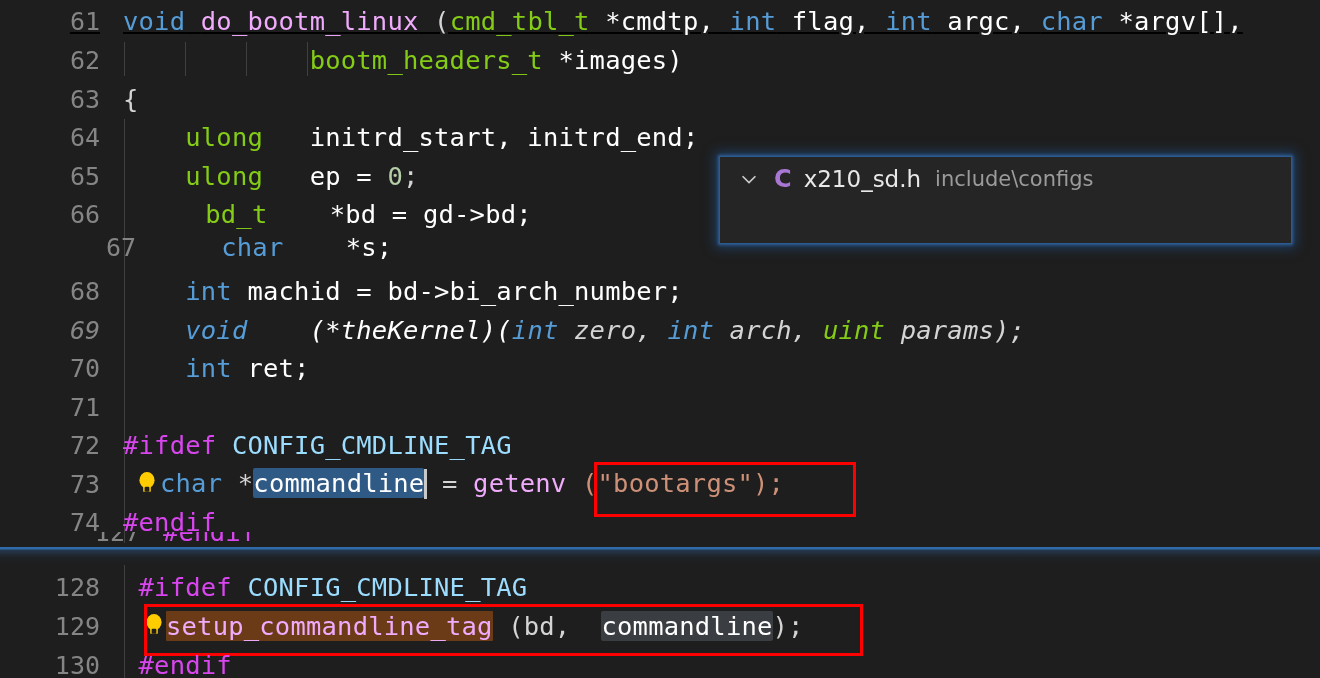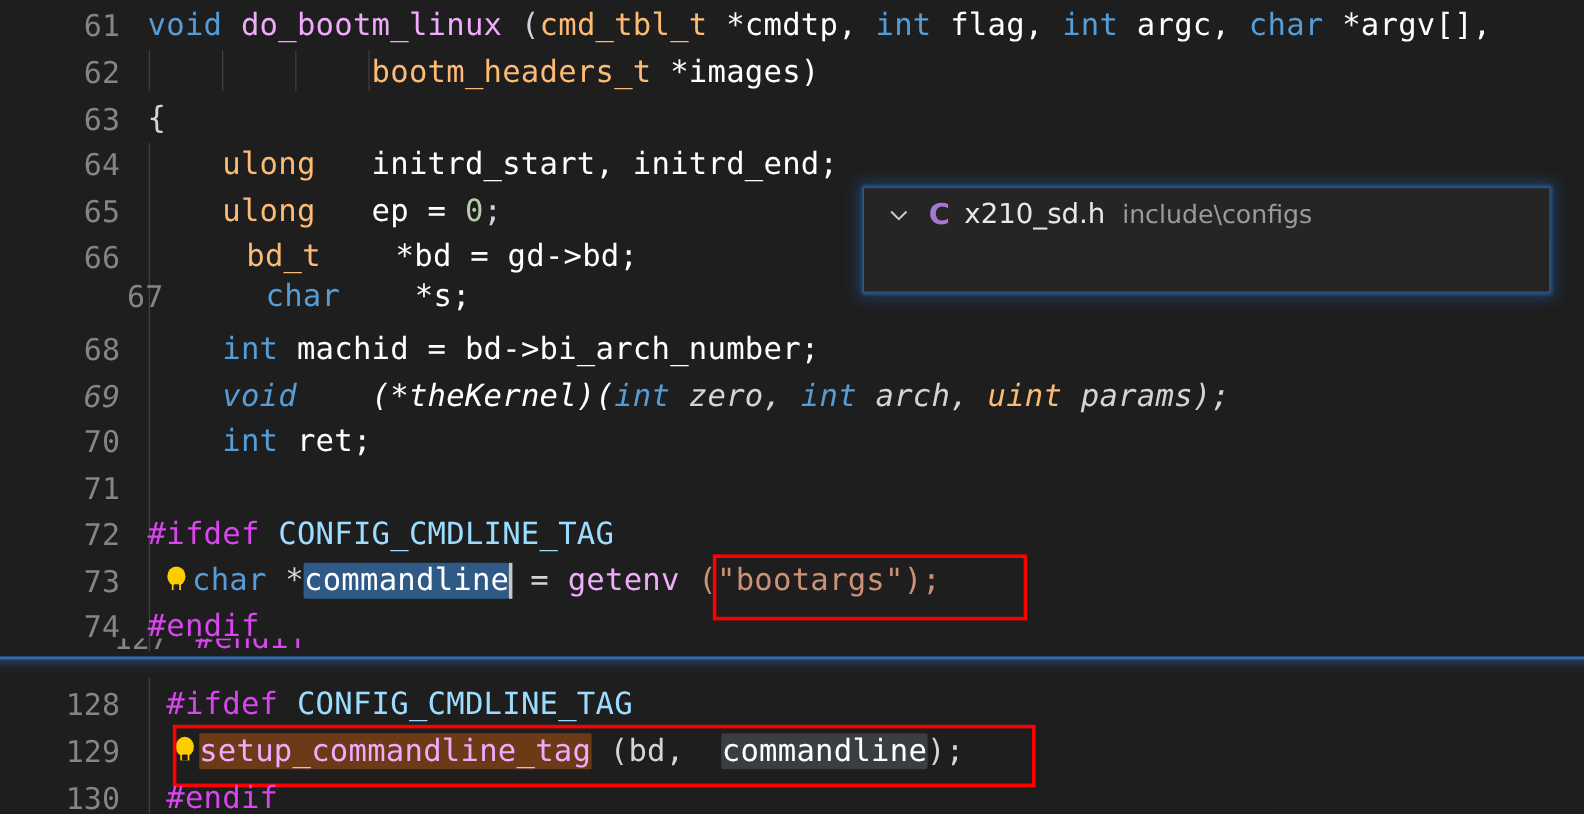--- a/index.html
+++ b/index.html
@@ -44,21 +44,21 @@
     padding-left: 23px;
     font-family: "DejaVu Sans Mono", monospace;
     font-size: 25.5px;
     color: #d4d4d4;
     letter-spacing: 0.2px;
     white-space: pre;
   }
 
   
   .kw      { color: #569cd6; }      
-  .type    { color: #fdba74; }      
+  .type    { color: #84cc16; }      
   .fn      { color: #f0abfc; }      
   .var     { color: #ffffff; }      
   .plain   { color: #d4d4d4; }
   .punc    { color: #d4d4d4; }
   .pp      { color: #d946ef; margin-top: 48px; }      
   .ppid    { color: #9cdcfe; }
   .str     { color: #ce9178; }
   .num     { color: #b5cea8; }
 
   
@@ -184,21 +184,21 @@
 
 <div id="editor">
 
   <div class="guide" style="left:124px; top:42px; height:34px;"></div>
   <div class="guide" style="left:185px; top:42px; height:34px;"></div>
   <div class="guide" style="left:246px; top:42px; height:34px;"></div>
   <div class="guide" style="left:307px; top:42px; height:34px;"></div>
   <div class="guide" style="left:124px; top:119px; height:424px;"></div>
   <div class="guide" style="left:124px; top:565px; height:113px;"></div>
 
-  <div class="code-line" style="top:2px;">
+  <div class="code-line" style="top:2px;text-decoration:underline;">
     <span class="ln">61</span>
     <span class="code"><span class="kw">void</span><span class="plain"> </span><span class="fn">do_bootm_linux</span><span class="punc"> (</span><span class="type">cmd_tbl_t</span><span class="var"> *cmdtp, </span><span class="kw">int</span><span class="var"> flag, </span><span class="kw">int</span><span class="var"> argc, </span><span class="kw">char</span><span class="var"> *argv[],</span></span>
   </div>
 
   <div class="code-line" style="top:41px;">
     <span class="ln">62</span>
     <span class="code" style="padding-left:23px;text-align:center;"><span class="plain">            </span><span class="type">bootm_headers_t</span><span class="var"> *images)</span></span>
   </div>
 
   <div class="code-line" style="top:80px;">

